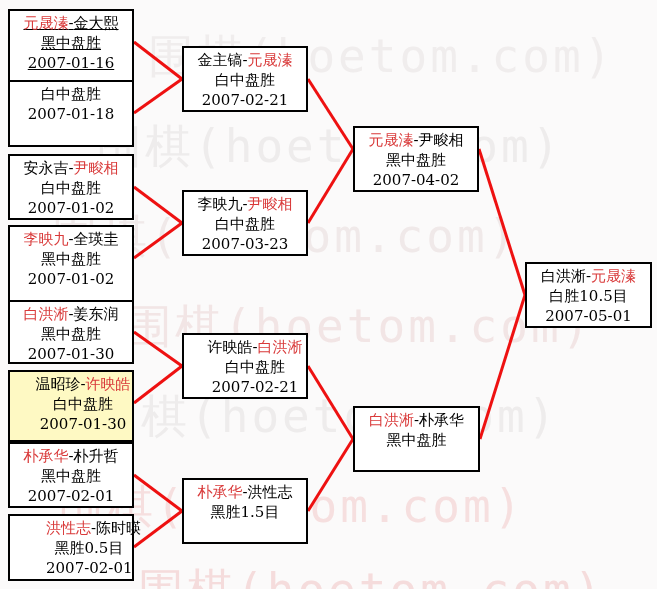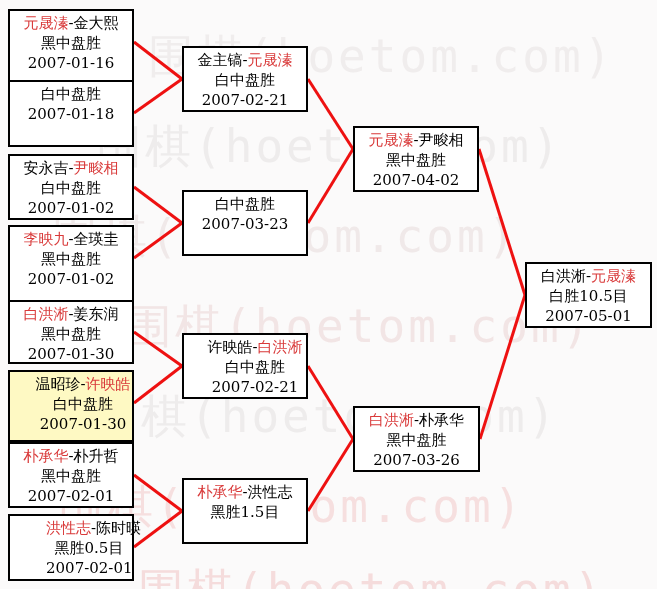--- a/index.html
+++ b/index.html
@@ -59,21 +59,21 @@
       <line x1="134" y1="475" x2="182" y2="511" stroke="#ee1111" stroke-width="3"></line>
       <line x1="134" y1="547" x2="182" y2="511" stroke="#ee1111" stroke-width="3"></line>
       <line x1="308" y1="79" x2="353" y2="149" stroke="#ee1111" stroke-width="3"></line>
       <line x1="308" y1="223" x2="353" y2="149" stroke="#ee1111" stroke-width="3"></line>
       <line x1="308" y1="366" x2="353" y2="439" stroke="#ee1111" stroke-width="3"></line>
       <line x1="308" y1="511" x2="353" y2="439" stroke="#ee1111" stroke-width="3"></line>
       <line x1="479" y1="149" x2="525" y2="295" stroke="#ee1111" stroke-width="3"></line>
       <line x1="480" y1="439" x2="525" y2="295" stroke="#ee1111" stroke-width="3"></line>
     </svg>
   <div id="box-layer">
-      <div class="match-box" style="left: 8px; top: 9px; width: 126px; height: 81px; background: rgb(255, 255, 255); border-color: rgb(0, 0, 0); color: rgb(0, 0, 0);">
+      <div class="match-box" style="left: 8px; top: 9px; width: 126px; height: 81px; background: rgb(255, 255, 255); border-color: rgb(0, 0, 0); color: rgb(0, 0, 0); text-decoration: underline;">
         <div class="match-line"><span class="winner" style="color: rgb(217, 58, 58);">元晟溱</span><span>-</span><span>金大熙</span></div>
         <div class="match-line">黑中盘胜</div>
         <div class="match-line">2007-01-16</div>
       </div>
       <div class="match-box" style="left: 8px; top: 80px; width: 126px; height: 67px; background: rgb(255, 255, 255); border-color: rgb(0, 0, 0); color: rgb(0, 0, 0);">
         <div class="match-line">白中盘胜</div>
         <div class="match-line">2007-01-18</div>
       </div>
       <div class="match-box" style="left: 8px; top: 154px; width: 126px; height: 66px; background: rgb(255, 255, 255); border-color: rgb(0, 0, 0); color: rgb(0, 0, 0);">
         <div class="match-line"><span>安永吉</span><span>-</span><span class="winner" style="color: rgb(217, 58, 58);">尹畯相</span></div>
@@ -104,41 +104,41 @@
         <div class="match-line"><span class="winner" style="color: rgb(217, 58, 58);">洪性志</span><span>-</span><span>陈时暎</span></div>
         <div class="match-line">黑胜0.5目</div>
         <div class="match-line">2007-02-01</div>
       </div>
       <div class="match-box" style="left: 182px; top: 46px; width: 126px; height: 66px; background: rgb(255, 255, 255); border-color: rgb(0, 0, 0); color: rgb(0, 0, 0);">
         <div class="match-line"><span>金主镐</span><span>-</span><span class="winner" style="color: rgb(217, 58, 58);">元晟溱</span></div>
         <div class="match-line">白中盘胜</div>
         <div class="match-line">2007-02-21</div>
       </div>
       <div class="match-box" style="left: 182px; top: 190px; width: 126px; height: 66px; background: rgb(255, 255, 255); border-color: rgb(0, 0, 0); color: rgb(0, 0, 0);">
+        <div class="match-line"><span>李映九</span><span>-</span><span class="winner" style="color: rgb(217, 58, 58);">尹畯相</span></div>
         <div class="match-line">白中盘胜</div>
         <div class="match-line">2007-03-23</div>
       </div>
       <div class="match-box" style="left: 182px; top: 333px; width: 126px; height: 66px; background: rgb(255, 255, 255); border-color: rgb(0, 0, 0); color: rgb(0, 0, 0); padding-left: 20px;">
         <div class="match-line"><span>许映皓</span><span>-</span><span class="winner" style="color: rgb(217, 58, 58);">白洪淅</span></div>
         <div class="match-line">白中盘胜</div>
         <div class="match-line">2007-02-21</div>
       </div>
       <div class="match-box" style="left: 182px; top: 478px; width: 126px; height: 66px; background: rgb(255, 255, 255); border-color: rgb(0, 0, 0); color: rgb(0, 0, 0);">
         <div class="match-line"><span class="winner" style="color: rgb(217, 58, 58);">朴承华</span><span>-</span><span>洪性志</span></div>
         <div class="match-line">黑胜1.5目</div>
       </div>
       <div class="match-box" style="left: 353px; top: 126px; width: 126px; height: 66px; background: rgb(255, 255, 255); border-color: rgb(0, 0, 0); color: rgb(0, 0, 0);">
         <div class="match-line"><span class="winner" style="color: rgb(217, 58, 58);">元晟溱</span><span>-</span><span>尹畯相</span></div>
         <div class="match-line">黑中盘胜</div>
         <div class="match-line">2007-04-02</div>
       </div>
       <div class="match-box" style="left: 353px; top: 406px; width: 127px; height: 66px; background: rgb(255, 255, 255); border-color: rgb(0, 0, 0); color: rgb(0, 0, 0);">
         <div class="match-line"><span class="winner" style="color: rgb(217, 58, 58);">白洪淅</span><span>-</span><span>朴承华</span></div>
         <div class="match-line">黑中盘胜</div>
-        <div class="match-line">2007-03-26</div>
       </div>
       <div class="match-box" style="left: 525px; top: 262px; width: 127px; height: 66px; background: rgb(255, 255, 255); border-color: rgb(0, 0, 0); color: rgb(0, 0, 0);">
         <div class="match-line"><span>白洪淅</span><span>-</span><span class="winner" style="color: rgb(217, 58, 58);">元晟溱</span></div>
         <div class="match-line">白胜10.5目</div>
         <div class="match-line">2007-05-01</div>
       </div>
     </div>
 </div>
 
 </body></html>

